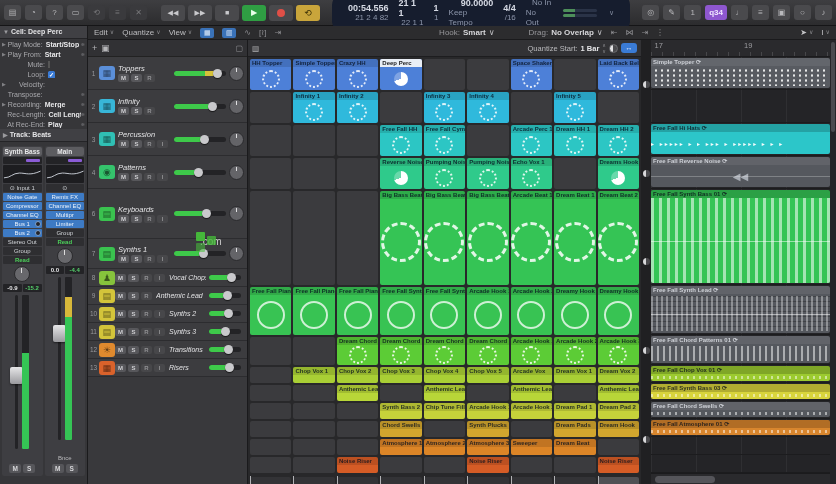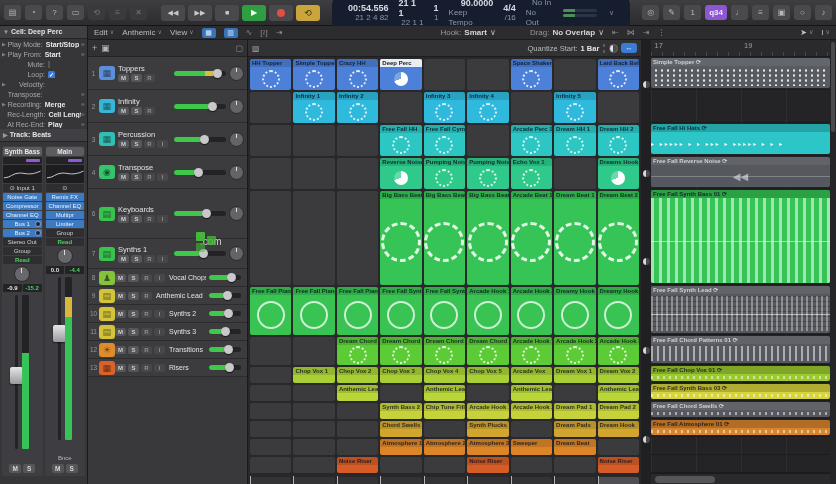--- a/index.html
+++ b/index.html
@@ -95,21 +95,21 @@
   .tr-top{height:16px;background:#313134;border-bottom:1px solid #222;display:flex;align-items:center;
     gap:4px;padding:0 4px;color:#b5b5b8;font-size:9px;}
   .tr-top .rt{margin-left:auto;font-size:8px;color:#929295;}
   .trow{display:flex;align-items:center;border-bottom:1px solid #2c2c2f;box-sizing:border-box;
     padding:0 3px 0 0;position:relative;background:#3c3c3f;}
   .trow.sel{background:#56565a;}
   .trow .num{width:11px;text-align:center;font-size:6.5px;color:#98989c;flex:0 0 auto;}
   .trk-ic{width:16px;height:14px;border-radius:3px;flex:0 0 auto;font-size:9px;line-height:14px;
     text-align:center;color:rgba(0,0,0,.55);}
   .trk-main{flex:1;margin-left:3px;min-width:0;}
-  .trk-name{font-size:7.5px;color:#e3e3e5;white-space:nowrap;overflow:hidden;}
+  .trk-name{font-size:7.5px;color:#e3e3e5;white-space:nowrap;overflow:hidden;font-style:italic;}
   .tbtns{display:flex;gap:2px;margin-top:1px;}
   .tbtn{width:11px;height:8px;border-radius:2px;background:#57575b;color:#cfcfd2;font-size:6px;
     font-weight:700;line-height:8px;text-align:center;}
   .tbtn.dim{background:#47474a;color:#919194;}
   .tbtn.rec{background:#5a3336;color:#e89a96;}
   .slider{width:52px;height:5px;border-radius:3px;background:#232326;position:relative;flex:0 0 auto;margin:0 3px;}
   .slider i{position:absolute;left:0;top:0;height:100%;border-radius:3px;background:#3ec94a;}
   .slider u{position:absolute;top:-2px;width:9px;height:9px;border-radius:50%;background:#c9c9cc;
     box-shadow:0 1px 1px rgba(0,0,0,.6);}
   .pknob{width:13px;height:13px;border-radius:50%;background:#646468;border:1px solid #2a2a2d;
@@ -259,21 +259,21 @@
       <div class="tb-ic">♪</div>
     </div>
   </header>
 
   <nav class="menubar">
     <span class="menu-item">
         <span>Edit</span>
         <span class="car">∨</span>
       </span>
     <span class="menu-item">
-        <span>Anthemic</span>
+        <span>Quantize</span>
         <span class="car">∨</span>
       </span>
     <span class="menu-item">
         <span>View</span>
         <span class="car">∨</span>
       </span>
     <span class="vtoggle">▦</span>
     <span class="vtoggle">▥</span>
     <span class="mini-ic">∿</span>
     <span class="mini-ic">[≀]</span>
@@ -492,21 +492,21 @@
           <span class="slider">
             <i style="width: 58%;"></i>
             <u style="left: calc(58% - 4px);"></u>
           </span>
           <span class="pknob"></span>
         </div>
         <div class="trow" style="height: 33px;">
           <span class="num">4</span>
           <span class="trk-ic" style="background: rgb(53, 195, 108);">◉</span>
           <span class="trk-main">
-            <div class="trk-name">Transpose</div>
+            <div class="trk-name">Patterns</div>
             <span class="tbtns">
               <b class="tbtn">M</b>
               <b class="tbtn">S</b>
               <b class="tbtn dim">R</b>
               <b class="tbtn dim">I</b>
             </span>
           </span>
           <span class="slider">
             <i style="width: 46%;"></i>
             <u style="left: calc(46% - 4px);"></u>

